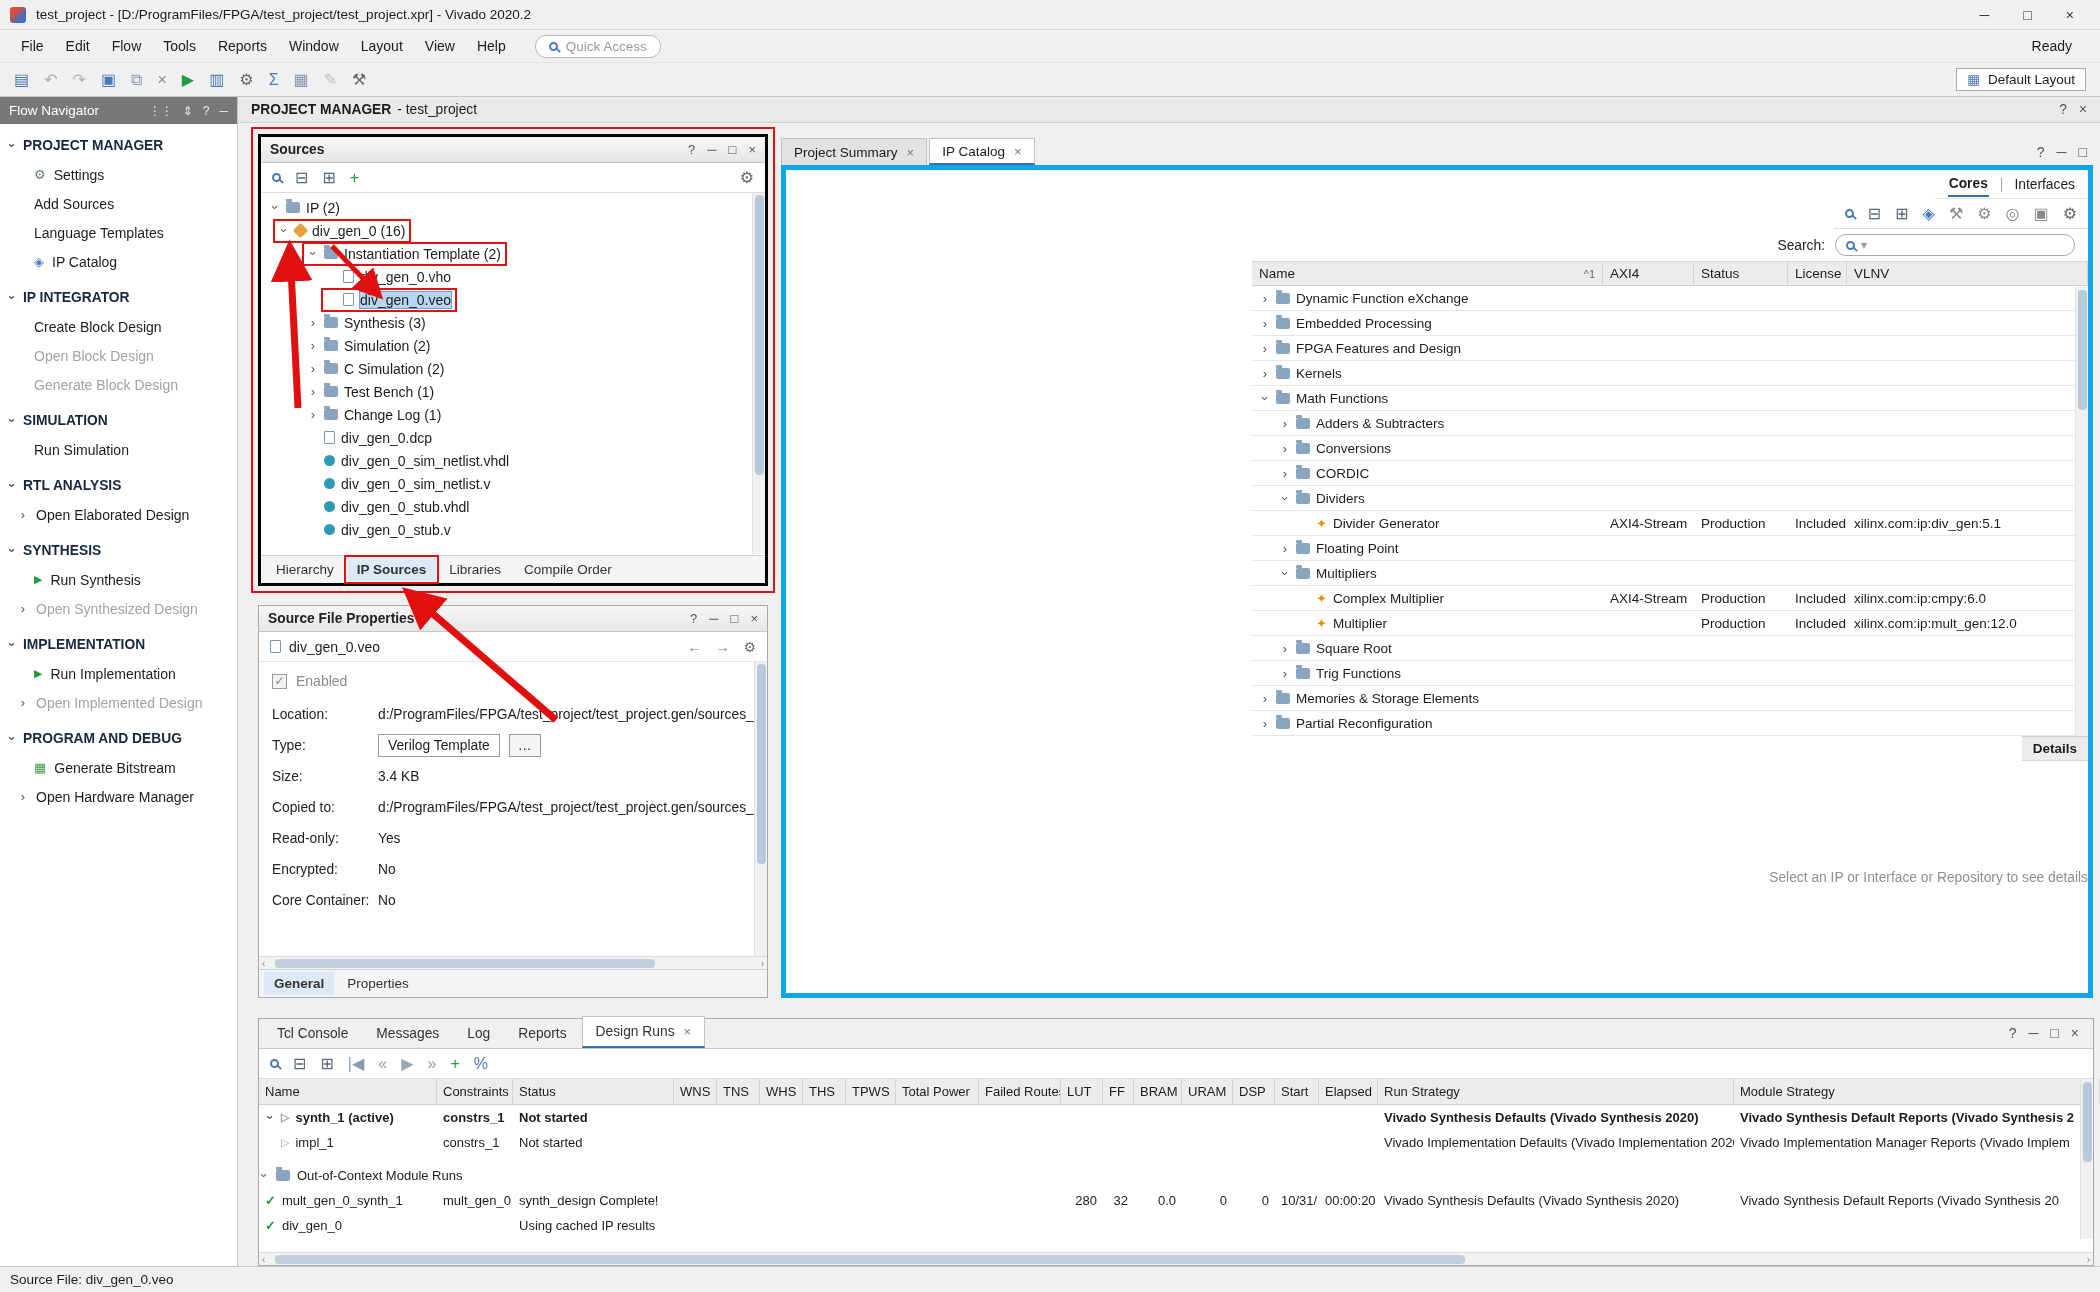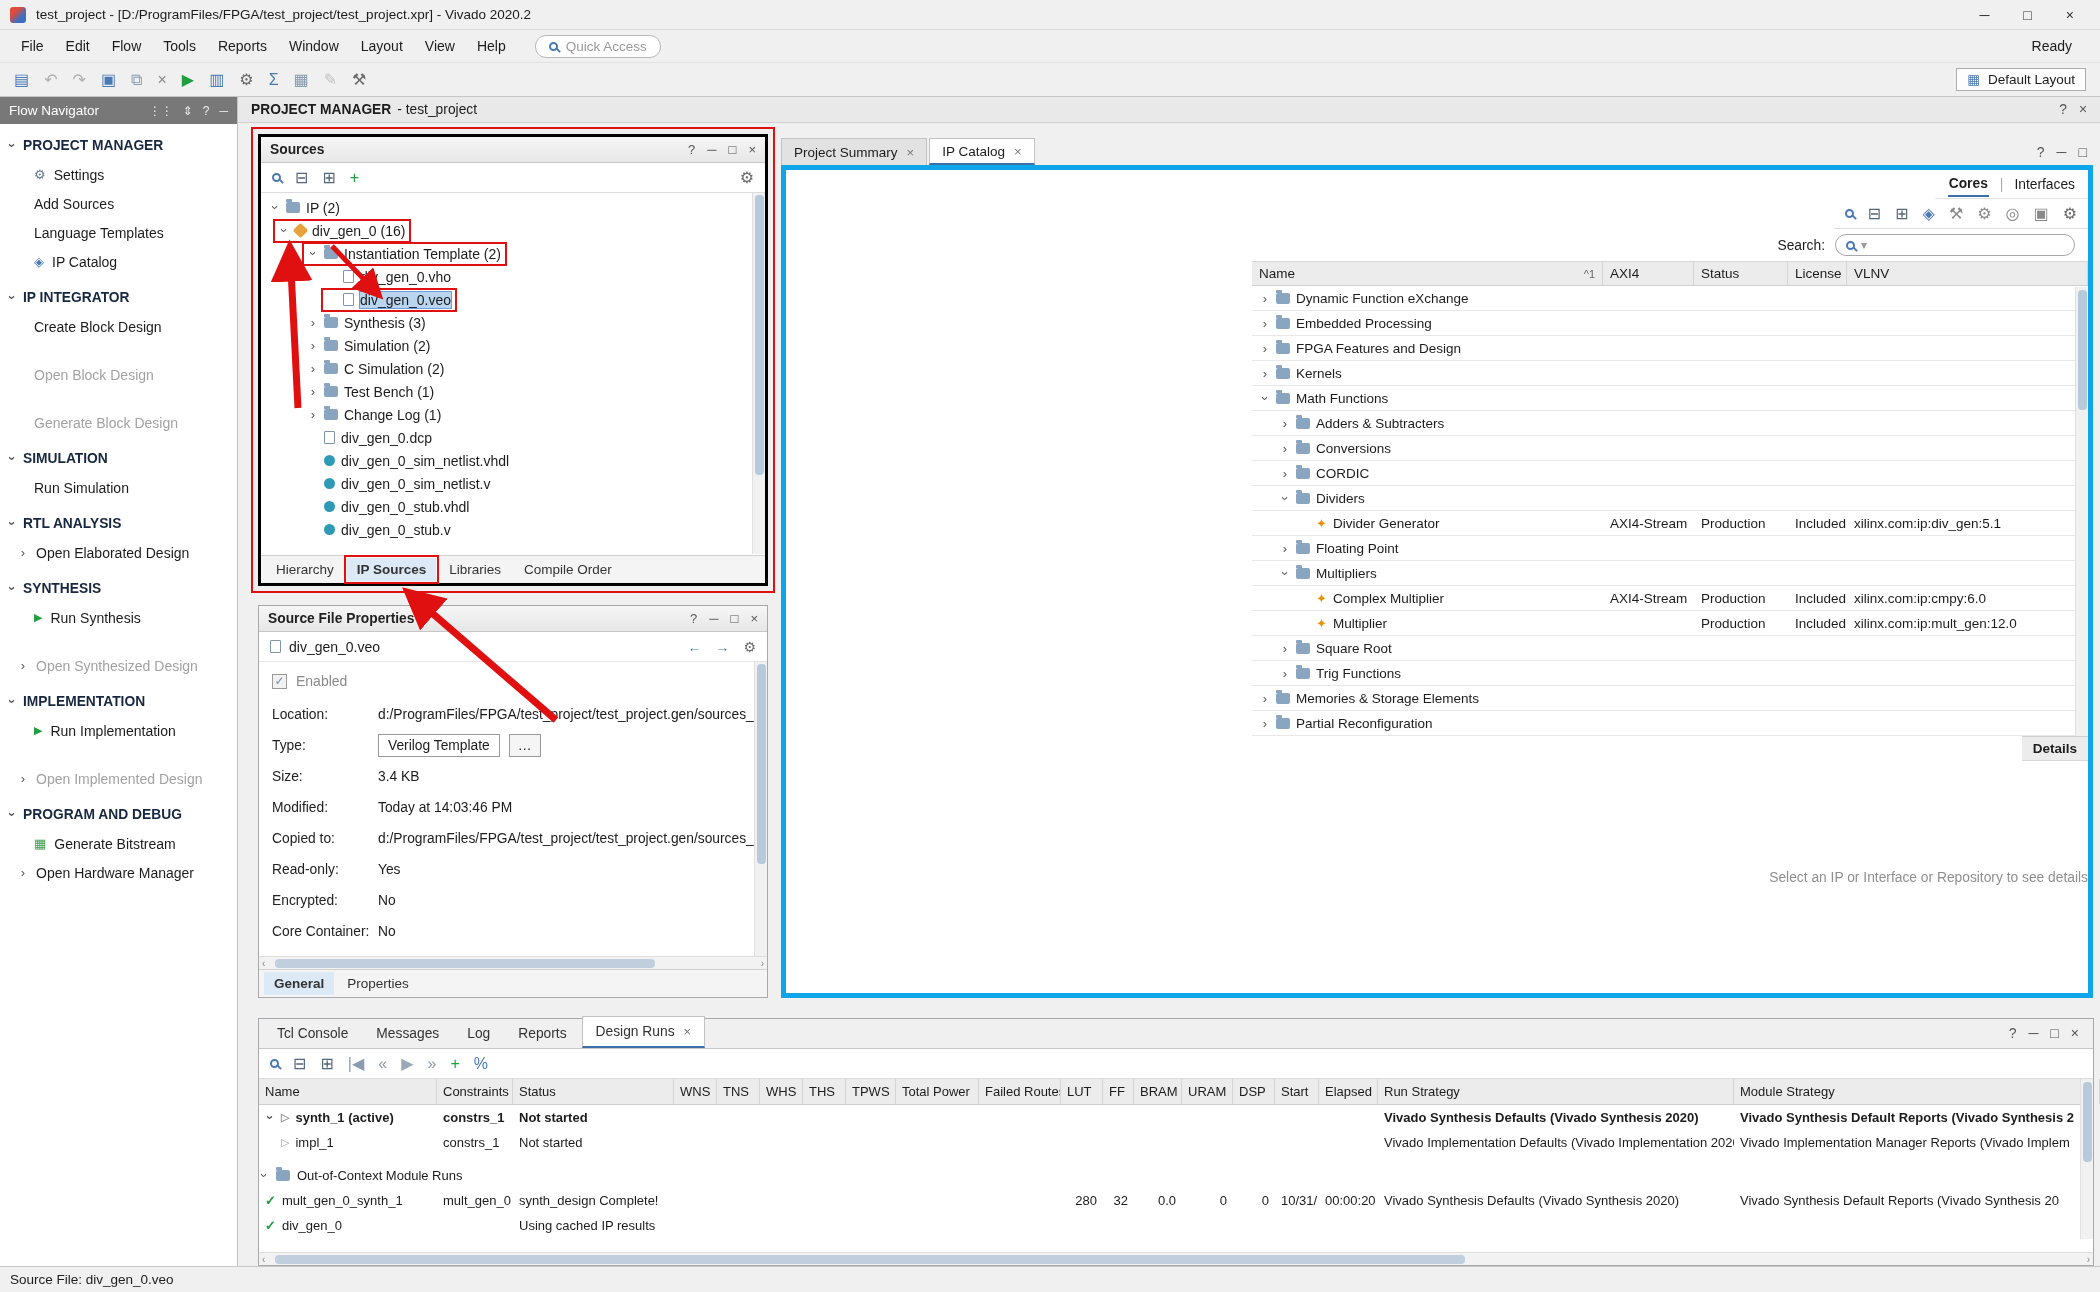--- a/index.html
+++ b/index.html
@@ -17,21 +17,21 @@
 .tb-icon{font-size:16px;line-height:1;}
 .layout-select{margin-left:auto;display:flex;align-items:center;gap:8px;border:1px solid #adadad;background:#fdfdfd;padding:3px 10px;font-size:13.5px;}
 .main{display:flex;height:1169px;}
 .flownav{width:238px;background:#fff;border-right:1px solid #c4c4c4;display:flex;flex-direction:column;flex:0 0 auto;}
 .fn-header{height:27px;background:#787878;color:#fff;display:flex;align-items:center;padding:0 9px;font-size:13.5px;gap:6px;flex:0 0 auto;}
 .fn-hicons{margin-left:auto;display:flex;gap:10px;font-size:12px;color:#ececec;}
 .fn-body{flex:1;overflow:hidden;padding-top:6px;}
 .fn-sec{display:flex;align-items:center;gap:6px;height:30px;padding:0 7px;font-weight:bold;font-size:13.8px;color:#17273f;margin-top:6px;}
 .fn-sec:first-child{margin-top:0;}
 .fn-item{display:flex;align-items:center;gap:8px;height:29px;padding-left:34px;font-size:14px;}
-.fn-item.dim{color:#a2a2a2;margin-top:19px;}
+.fn-item.dim{color:#a2a2a2;}
 .fn-item .fn-chev{margin-left:-16px;}
 .fn-ico{font-size:13px;}
 .fn-play{color:#1e9e3e;font-size:11px;}
 .fn-gear{color:#6a7a8a;}
 .fn-ip{color:#4a7ab5;}
 .fn-bit{color:#3e9e4e;}
 .workspace{flex:1;display:flex;flex-direction:column;}
 .pm-bar{height:26px;background:#e9e9e9;border-bottom:1px solid #d0d0d0;display:flex;align-items:center;padding:0 13px;font-size:13.8px;gap:6px;flex:0 0 auto;}
 .pm-icons{margin-left:auto;display:flex;gap:12px;color:#555;}
 .content{position:relative;flex:1;background:#f0f0f0;}
@@ -443,24 +443,20 @@
               <div class="prop-row">
                 <span class="prop-label">Type:</span>
                 <span class="type-box">Verilog Template</span>
                 <span class="more-btn">…</span>
               </div>
               <div class="prop-row">
                 <span class="prop-label">Size:</span>
                 <span class="prop-value">3.4 KB</span>
               </div>
               <div class="prop-row">
-                <span class="prop-label">Modified:</span>
-                <span class="prop-value">Today at 14:03:46 PM</span>
-              </div>
-              <div class="prop-row">
                 <span class="prop-label">Copied to:</span>
                 <span class="prop-value">d:/ProgramFiles/FPGA/test_project/test_project.gen/sources_1/ip/div_</span>
               </div>
               <div class="prop-row">
                 <span class="prop-label">Read-only:</span>
                 <span class="prop-value">Yes</span>
               </div>
               <div class="prop-row">
                 <span class="prop-label">Encrypted:</span>
                 <span class="prop-value">No</span>

